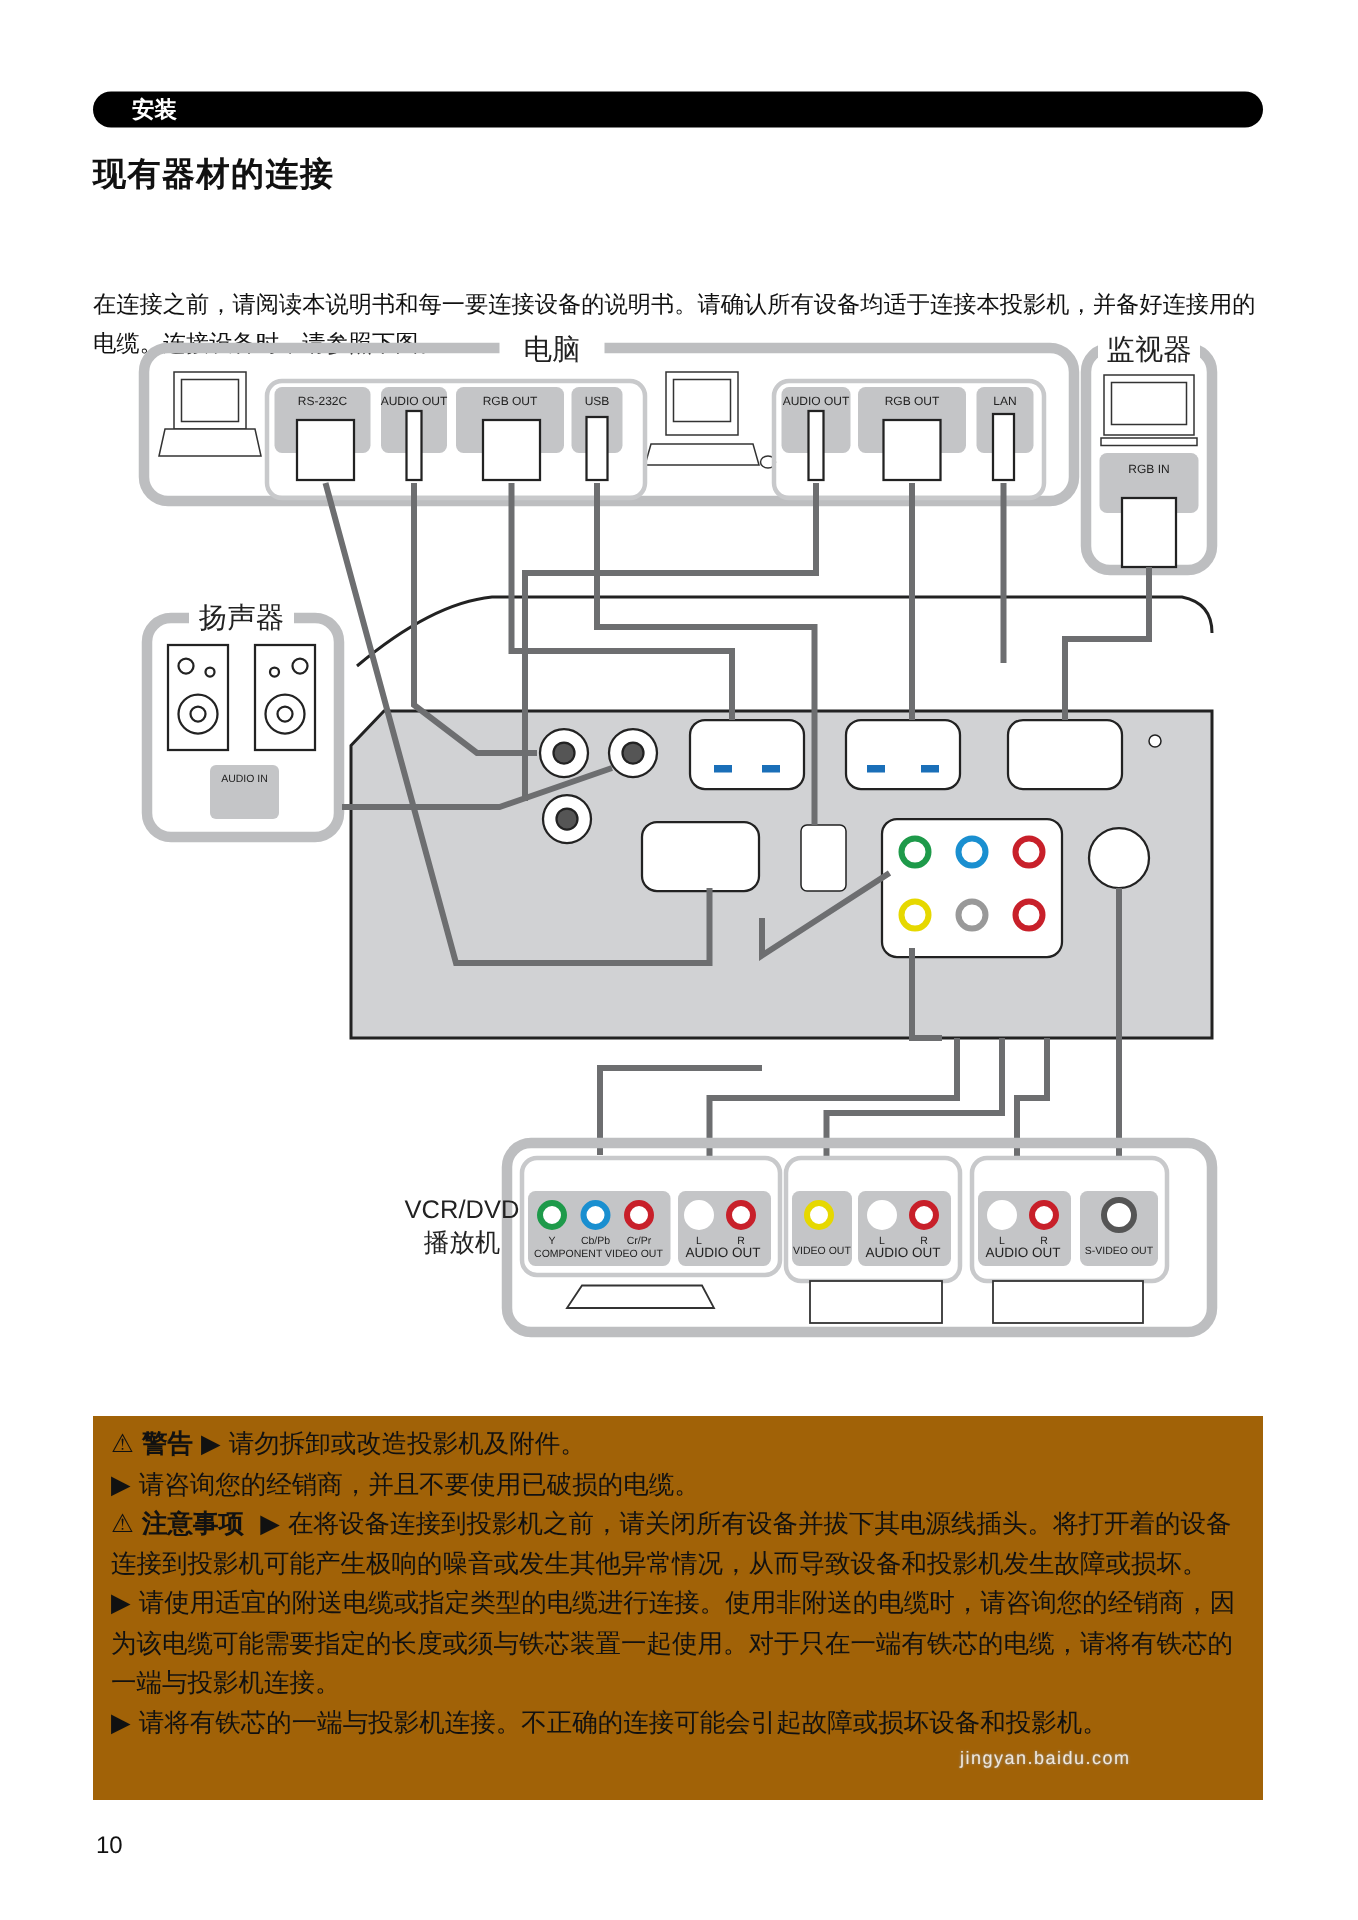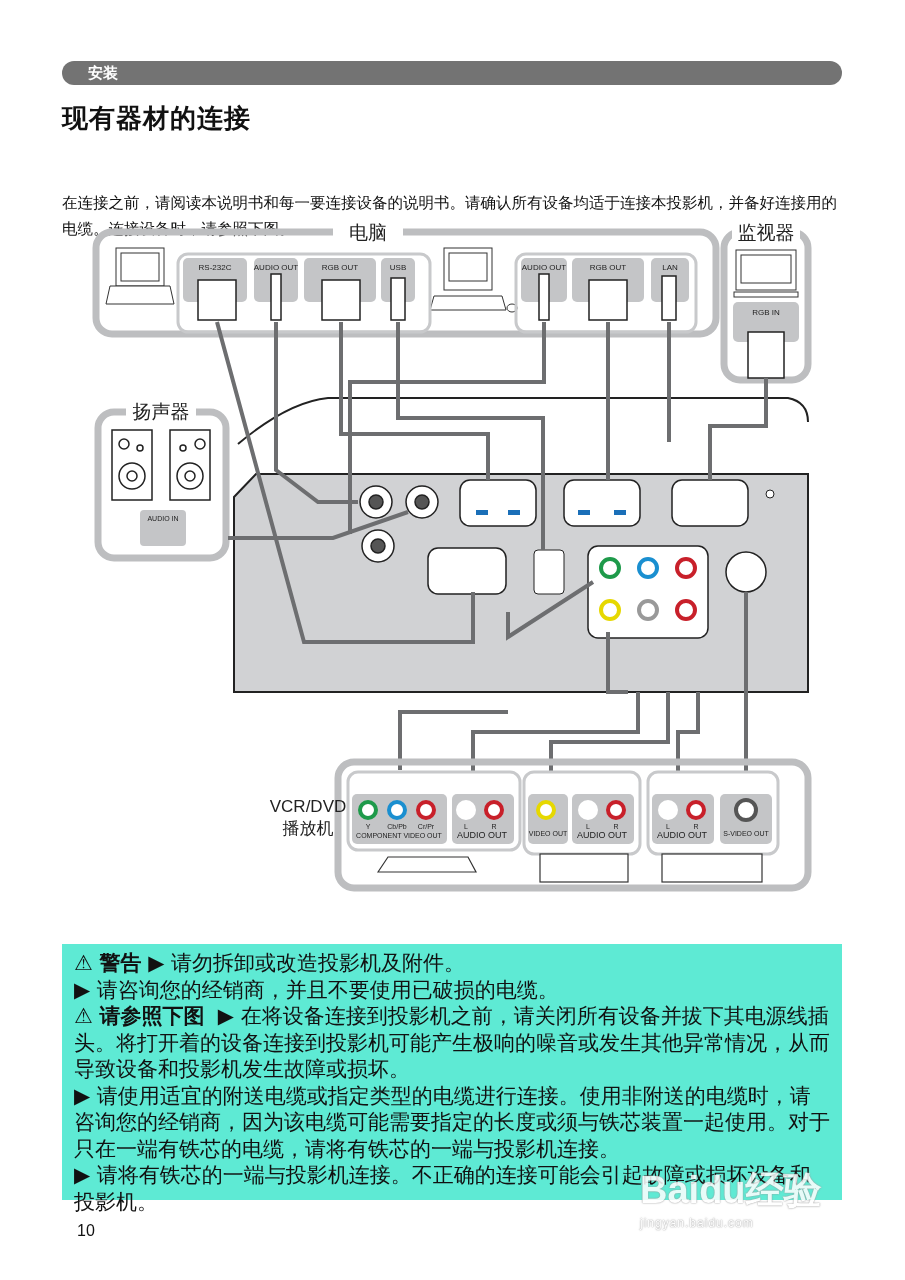--- a/index.html
+++ b/index.html
@@ -1,29 +1,29 @@
 <!DOCTYPE html>
 <html><head>
 <meta charset="utf-8">
 <style>
   html, body { margin:0; padding:0; background:#fff; }
   body { width:905px; height:1280px; position:relative; overflow:hidden;
          font-family:"DejaVu Sans", "Liberation Sans", sans-serif; color:#111; }
   .section-bar { position:absolute; left:62px; top:61px; width:780px; height:24px;
-         background:#737373; border-radius:12px; }
+         background:#000000; border-radius:12px; }
   .section-bar span { position:absolute; left:26px; top:3px; color:#fff; font-weight:bold; font-size:15px; }
-  .page-title { position:absolute; left:62px; top:101px; font-size:26px; font-weight:bold; letter-spacing:1px; }
+  .page-title { position:absolute; left:62px; top:101px; font-size:22px; font-weight:bold; letter-spacing:1px; }
   .intro { position:absolute; left:62px; top:142px; width:780px; font-size:15.5px; line-height:26px;margin-top:48px; }
   .diagram { position:absolute; left:88px; top:212px; width:730px; height:690px; }
   .lbl { font-family:"Liberation Sans", sans-serif; fill:#222; }
-  .warn { position:absolute; left:62px; top:944px; width:780px; height:256px; background:#5eead4;
-          font-size:21px; line-height:26.5px; padding:6px 12px; box-sizing:border-box; }
+  .warn { position:absolute; left:62px; top:944px; width:780px; height:256px; background:#a16207;
+          font-size:17px; line-height:26.5px; padding:6px 12px; box-sizing:border-box; }
   .warn p { margin:0; }
   .warn b { font-weight:bold; }
-  .page-num { position:absolute; left:77px; top:1222px; font-size:16px; font-family:"Liberation Sans", sans-serif; }
+  .page-num { position:absolute; left:64px; top:1222px; font-size:16px; font-family:"Liberation Sans", sans-serif; }
   .watermark { position:absolute; left:640px; top:1165px; width:210px; height:80px; color:#fff;
           text-shadow:0 0 2px #999, 0 0 1px #999; opacity:.85; }
   .watermark .wm-brand { font-size:38px; font-weight:bold; font-family:"Liberation Sans", sans-serif; }
   .watermark .wm-url { font-size:12px; font-family:"Liberation Sans", sans-serif; letter-spacing:1px; }
 </style>
 </head>
 <body>
 
 <div class="section-bar">
   <span>安装</span>
@@ -229,23 +229,22 @@
       <path d="M290 660 L300 645 L380 645 L388 660 Z"></path>
       <rect x="452" y="642" width="88" height="28"></rect>
       <rect x="574" y="642" width="100" height="28"></rect>
     </g>
   </g>
 </svg>
 
 <div class="warn">
   <p><span>⚠</span> <b>警告</b> ▶ <span>请勿拆卸或改造投影机及附件。</span></p>
   <p>▶ <span>请咨询您的经销商，并且不要使用已破损的电缆。</span></p>
-  <p><span>⚠</span> <b>请参照下图</b> &nbsp;▶ <span>在将设备连接到投影机之前，请关闭所有设备并拔下其电源线插头。将打开着的设备连接到投影机可能产生极响的噪音或发生其他异常情况，从而导致设备和投影机发生故障或损坏。</span></p>
+  <p><span>⚠</span> <b>注意事项</b> &nbsp;▶ <span>在将设备连接到投影机之前，请关闭所有设备并拔下其电源线插头。将打开着的设备连接到投影机可能产生极响的噪音或发生其他异常情况，从而导致设备和投影机发生故障或损坏。</span></p>
   <p>▶ <span>请使用适宜的附送电缆或指定类型的电缆进行连接。使用非附送的电缆时，请咨询您的经销商，因为该电缆可能需要指定的长度或须与铁芯装置一起使用。对于只在一端有铁芯的电缆，请将有铁芯的一端与投影机连接。</span></p>
   <p>▶ <span>请将有铁芯的一端与投影机连接。不正确的连接可能会引起故障或损坏设备和投影机。</span></p>
 </div>
 
 <div class="page-num">10</div>
 
 <div class="watermark">
-  <div class="wm-brand">Baidu经验</div>
   <div class="wm-url">jingyan.baidu.com</div>
 </div>
 
 </body></html>

